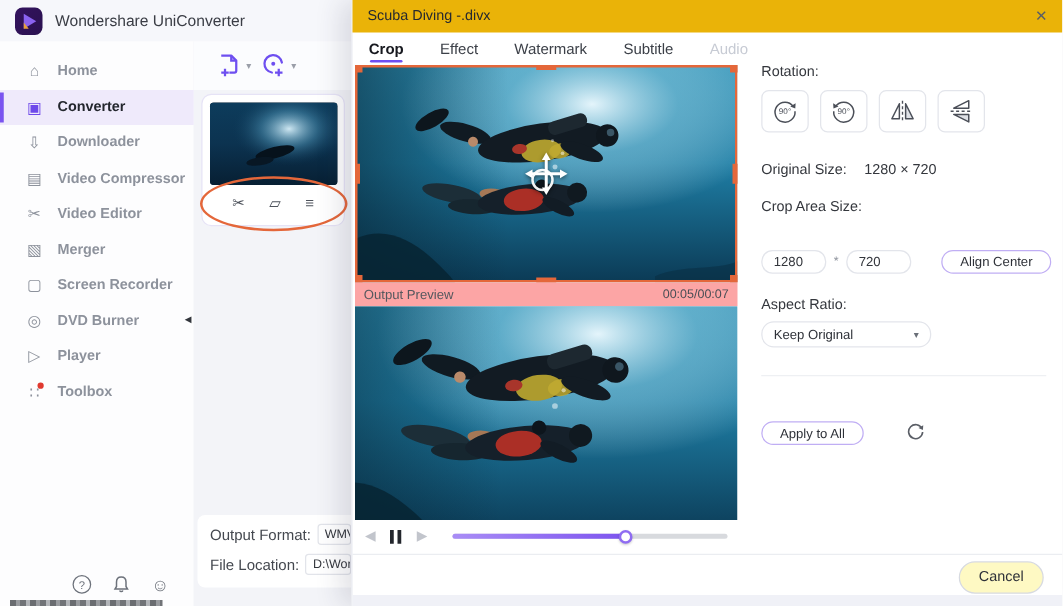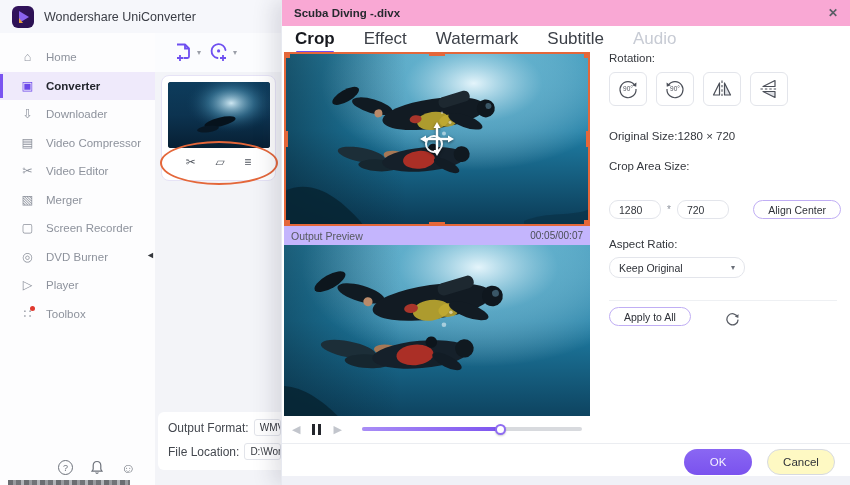--- a/index.html
+++ b/index.html
@@ -11,21 +11,21 @@
   .topbar { position:absolute; left:0; top:0; width:327px; height:33px; background:#f6f7fb; display:flex; align-items:center; padding-left:12px; gap:10px; }
   .logo { width:22px; height:22px; border-radius:6px; background:linear-gradient(135deg,#33135e,#2a1150); position:relative; flex:0 0 22px; }
   .logo svg { position:absolute; left:0; top:0; }
   .app-title { font-size:12.5px; color:#3a3d45; font-weight:400; white-space:nowrap; }
 
   
   .sidebar { position:absolute; left:0; top:33px; width:155px; bottom:0; background:#fdfdfe; }
   .nav { padding-top:10px; }
   .nav-item { position:relative; height:28.5px; display:flex; align-items:center; padding-left:20px; gap:11px; cursor:pointer; }
   .nav-item .nicon { width:15px; font-size:12.5px; color:#8d929c; text-align:center; line-height:1; }
-  .nav-item .nlabel { font-size:11.5px; color:#8d929c; white-space:nowrap; }
+  .nav-item .nlabel { font-size:11.5px; color:#8d929c; white-space:nowrap;font-weight:bold; }
   .nav-item.active { background:#efeafb; }
   .nav-item.active::before { content:""; position:absolute; left:0; top:2px; bottom:2px; width:3px; background:#7a54f0; }
   .nav-item.active .nicon { color:#6d49ea; }
   .nav-item.active .nlabel { color:#23262d; font-weight:bold; }
   .badge-dot { position:absolute; left:30px; top:6px; width:5px; height:5px; border-radius:50%; background:#e0392f; }
   .side-bottom { position:absolute; left:58px; bottom:10px; display:flex; gap:17px; align-items:center; }
   .round-ic { width:15px; height:15px; border-radius:50%; border:1.2px solid #6d727b; color:#6d727b; font-size:9px; display:flex; align-items:center; justify-content:center; cursor:pointer; }
   .glyph-ic { font-size:14px; color:#6d727b; cursor:pointer; line-height:1; }
   .smudge { position:absolute; left:8px; bottom:0px; width:122px; height:5px; opacity:.75;
     background:repeating-linear-gradient(90deg,#3a3d42 0 5px,#787b80 5px 8px,#43464b 8px 13px,#9a9da2 13px 16px); }
@@ -42,70 +42,70 @@
   .card-tools { position:absolute; left:0; right:0; top:78px; display:flex; justify-content:space-around; padding:0 14px; }
   .card-tools span { font-size:12px; color:#4e535c; cursor:pointer; line-height:1.4; }
   .hl-ellipse { position:absolute; left:5px; top:108px; width:118px; height:44px; border:2px solid #e4673a; border-radius:50%; pointer-events:none; }
   .conv-bottom { position:absolute; left:3px; bottom:15px; width:123px; height:58px; background:#fff; border-radius:6px 0 0 6px; padding:7px 0 0 10px; }
   .fmt-row { display:flex; align-items:center; gap:5px; margin-bottom:7px; }
   .fmt-label { font-size:12px; color:#44484f; white-space:nowrap; }
   .fmt-field { width:44px; height:17px; border:1px solid #e2e4ea; border-radius:3px; background:#fff; font-size:10px; color:#33363c; display:flex; align-items:center; padding-left:5px; overflow:hidden; white-space:nowrap; cursor:pointer; }
 
   
   .dialog { position:absolute; left:281px; top:0; width:569px; height:485px; background:#fff; border-left:1px solid #e7e9f0; box-shadow:-8px 0 20px rgba(40,40,70,.14); }
-  .dlg-titlebar { position:absolute; left:0; top:0; right:0; height:26px; background:#f9a8d4; display:flex; align-items:center; padding:0 12px;font-weight:bold; }
+  .dlg-titlebar { position:absolute; left:0; top:0; right:0; height:26px; background:#eab308; display:flex; align-items:center; padding:0 12px; }
   .dlg-title { font-size:11.5px; color:#26292f; }
   .dlg-close { margin-left:auto; font-size:12px; color:#5a5e66; cursor:pointer; line-height:1; }
   .dlg-tabs { position:absolute; left:12px; top:26px; height:26px; display:flex; gap:27px; align-items:center; }
-  .dtab { font-size:17px; color:#3c4048; cursor:pointer; position:relative; padding:4px 1px; }
+  .dtab { font-size:12px; color:#3c4048; cursor:pointer; position:relative; padding:4px 1px; }
   .dtab.active { color:#17191f; font-weight:bold; }
   .dtab.active::after { content:""; position:absolute; left:2px; right:2px; bottom:0px; height:2px; background:#6d4df2; border-radius:1px; }
   .dtab.disabled { color:#c7cbd4; cursor:default; }
 
   
   .preview-top { position:absolute; left:2px; top:52px; width:306px; height:174px; overflow:hidden; cursor:move; }
   .preview-bottom { position:absolute; left:2px; top:245px; width:306px; height:171px; overflow:hidden; }
   .crop-frame { position:absolute; inset:0; border:2px solid #e4673a; pointer-events:none; }
   .handle { position:absolute; background:#e4673a; }
   .h-tl{left:-1px;top:-1px;width:7px;height:7px;} .h-tr{right:-1px;top:-1px;width:7px;height:7px;}
   .h-bl{left:-1px;bottom:-1px;width:7px;height:7px;} .h-br{right:-1px;bottom:-1px;width:7px;height:7px;}
   .h-tm{left:50%;top:-1px;margin-left:-8px;width:16px;height:5px;} .h-bm{left:50%;bottom:-1px;margin-left:-8px;width:16px;height:5px;}
   .h-lm{left:-1px;top:50%;margin-top:-8px;width:5px;height:16px;} .h-rm{right:-1px;top:50%;margin-top:-8px;width:5px;height:16px;}
   .move-cursor { position:absolute; left:50%; top:50%; margin:-19px 0 0 -19px; cursor:move; }
-  .info-row { position:absolute; left:2px; top:226px; width:306px; height:19px; background:#c4b5fd; display:flex; align-items:center; padding:0 7px; }
+  .info-row { position:absolute; left:2px; top:226px; width:306px; height:19px; background:#fca5a5; display:flex; align-items:center; padding:0 7px; }
   .info-label { font-size:10.5px; color:#55585e; }
   .timecode { margin-left:auto; font-size:10px; color:#4a4e55; }
 
   
   .controls { position:absolute; left:2px; top:416px; width:306px; height:26px; background:#fff; display:flex; align-items:center; padding:0 8px; gap:12px; }
   .pc { font-size:11px; color:#c2c5cc; cursor:pointer; line-height:1; }
   .pause { display:flex; gap:3px; cursor:pointer; }
   .pause i { width:3px; height:11px; background:#23262c; display:block; }
   .slider { position:relative; flex:1; height:4px; background:#d8dade; border-radius:2px; margin-left:8px; cursor:pointer; }
   .slider-fill { position:absolute; left:0; top:0; bottom:0; background:linear-gradient(90deg,#a98df6,#7d54ef); border-radius:2px; }
   .slider-knob { position:absolute; top:50%; width:11px; height:11px; margin-top:-5.5px; border-radius:50%; background:#fff; border:2px solid #8f6cf2; box-shadow:0 1px 2px rgba(0,0,0,.2); cursor:grab; }
 
   
   .panel { position:absolute; left:327px; top:52px; width:232px; }
   .plabel { font-size:11.5px; color:#34373d; }
   .rot-row { display:flex; gap:9px; margin-top:8px; }
   .rot-btn { width:38px; height:34px; background:#fff; border:1px solid #e3e5eb; border-radius:6px; display:flex; align-items:center; justify-content:center; cursor:pointer; }
-  .size-row { display:flex; margin-top:24px; }
+  .size-row { display:flex; gap:14px; margin-top:24px; }
   .crop-label { margin-top:18px; }
   .crop-inputs { display:flex; align-items:center; margin-top:28px; }
   .num-input { width:52px; height:19px; border:1px solid #e3e5eb; border-radius:9px; font-size:10.5px; color:#33363c; padding-left:9px; outline:none; font-family:"Liberation Sans",sans-serif; background:#fff; }
   .star { margin:0 6px; font-size:10px; color:#8d929c; }
   .pill-btn { height:19px; border:1px solid #c0aef4; border-radius:10px; background:#fff; font-size:10.5px; color:#2e3138; padding:0 14px; cursor:pointer; font-family:"Liberation Sans",sans-serif; }
   .align-btn { margin-left:auto; }
   .ar-label { margin-top:19px; }
   .dropdown { margin-top:7px; width:136px; height:21px; border:1px solid #e3e5eb; border-radius:10px; background:#fff; display:flex; align-items:center; padding:0 9px; cursor:pointer; }
   .dd-value { font-size:10.5px; color:#2e3138; }
   .dd-arrow { margin-left:auto; font-size:8px; color:#6a6f78; }
   .divider { margin-top:22px; height:1px; background:#eef0f3; width:228px; }
-  .apply-row { margin-top:6px; display:flex; align-items:flex-end; gap:34px; }
+  .apply-row { margin-top:36px; display:flex; align-items:flex-start; gap:34px; }
 
   
   .footer-line { position:absolute; left:0; right:0; top:443px; height:1px; background:#ebedf1; }
   .btn { position:absolute; top:449px; width:68px; height:26px; border-radius:13px; font-size:11.5px; display:flex; align-items:center; justify-content:center; cursor:pointer; font-family:"Liberation Sans",sans-serif; }
   .btn-ok { left:402px; background:linear-gradient(180deg,#8a67f3,#7a52ee); color:#f4f1ff; border:none; }
   .btn-cancel { left:485px; background:#fef9c3; border:1px solid #d7dae1; color:#2e3138; }
   .footer-strip { position:absolute; left:0; right:0; bottom:0; height:9px; background:#f0f1f7; }
 </style>
 </head>
 <body>
@@ -456,18 +456,17 @@
         <span style="cursor:pointer;line-height:0;">
           <svg width="15" height="15" viewBox="0 0 15 15">
             <path d="M12.6 6 A5.6 5.6 0 1 0 13.1 8.6" fill="none" stroke="#5a5e66" stroke-width="1.3"></path>
             <path d="M13.6 3.2 L13.3 7 L9.8 5.4 Z" fill="#5a5e66"></path>
           </svg>
         </span>
       </div>
     </div>
 
     <div class="footer-line"></div>
-    <button class="btn btn-ok">OK</button>
     <button class="btn btn-cancel">Cancel</button>
     <div class="footer-strip"></div>
   </div>
 
 </div>
 
 </body></html>

